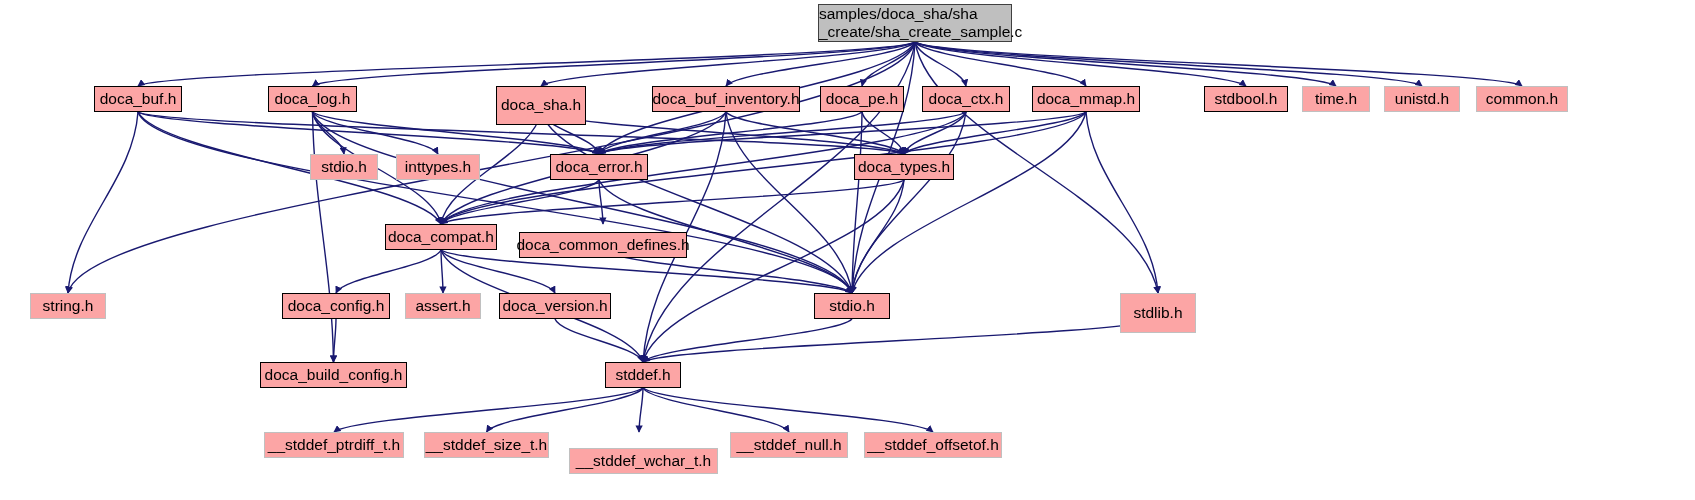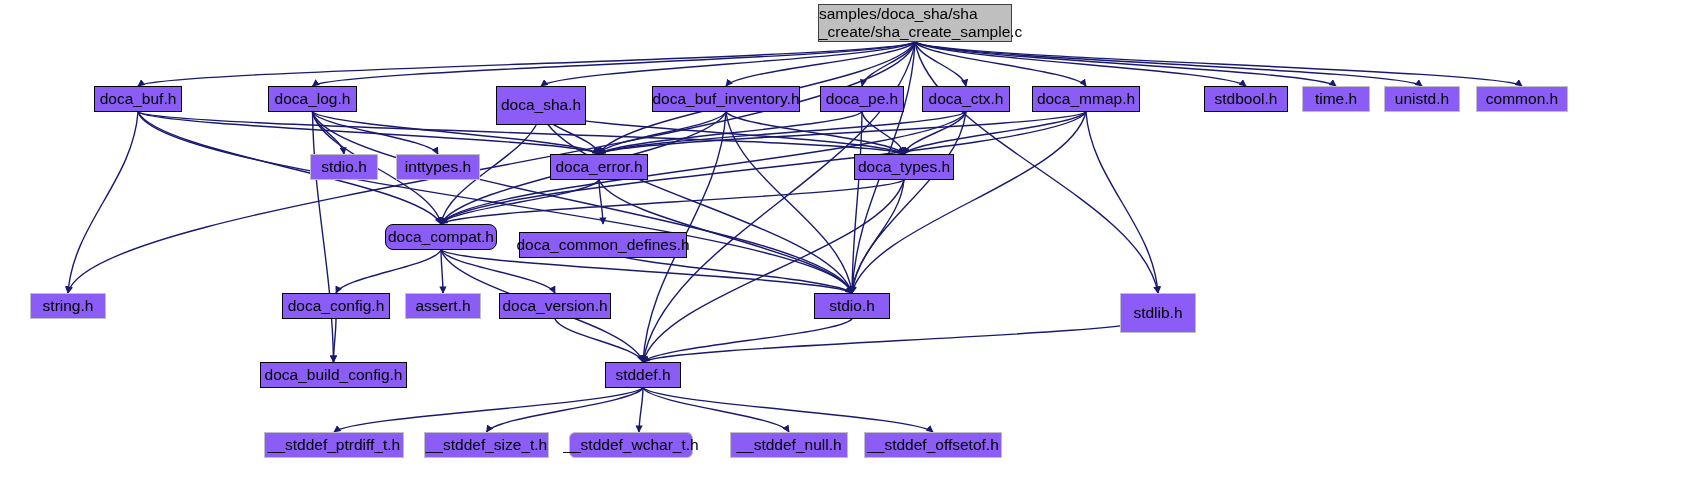--- a/index.html
+++ b/index.html
@@ -25,21 +25,21 @@
   }
   .node {
     position: absolute;
     box-sizing: border-box;
     display: flex;
     align-items: center;
     justify-content: center;
     text-align: center;
     font-size: 15.5px;
     color: #000000;
-    background: #8b5cf6;
+    background: #fca5a5;
     border: 1px solid #000000;
     white-space: pre;
     line-height: 1.18;
     z-index: 5;
   }
   .node.sys {
     border: 1px solid #c0c0c0;
   }
   .node.root {
     background: #bfbfbf;
@@ -142,29 +142,29 @@
       <div class="node" style="left: 922px; top: 86px; width: 88px; height: 26px;">doca_ctx.h</div>
       <div class="node" style="left: 1032px; top: 86px; width: 108px; height: 26px;">doca_mmap.h</div>
       <div class="node" style="left: 1204px; top: 86px; width: 84px; height: 26px;">stdbool.h</div>
       <div class="node sys" style="left: 1302px; top: 86px; width: 68px; height: 26px;">time.h</div>
       <div class="node sys" style="left: 1384px; top: 86px; width: 76px; height: 26px;">unistd.h</div>
       <div class="node sys" style="left: 1476px; top: 86px; width: 92px; height: 26px;">common.h</div>
       <div class="node sys" style="left: 310px; top: 154px; width: 68px; height: 26px;">stdio.h</div>
       <div class="node sys" style="left: 396px; top: 154px; width: 84px; height: 26px;">inttypes.h</div>
       <div class="node" style="left: 550px; top: 154px; width: 98px; height: 26px;">doca_error.h</div>
       <div class="node" style="left: 854px; top: 154px; width: 100px; height: 26px;">doca_types.h</div>
-      <div class="node" style="left: 385px; top: 224px; width: 112px; height: 26px; border-radius: 8px;">doca_compat.h</div>
+      <div class="node" style="left: 385px; top: 224px; width: 112px; height: 26px;">doca_compat.h</div>
       <div class="node" style="left: 519px; top: 232px; width: 168px; height: 26px;">doca_common_defines.h</div>
       <div class="node sys" style="left: 30px; top: 293px; width: 76px; height: 26px;">string.h</div>
       <div class="node" style="left: 282px; top: 293px; width: 108px; height: 26px;">doca_config.h</div>
       <div class="node sys" style="left: 405px; top: 293px; width: 76px; height: 26px;">assert.h</div>
       <div class="node" style="left: 499px; top: 293px; width: 112px; height: 26px;">doca_version.h</div>
       <div class="node" style="left: 814px; top: 293px; width: 76px; height: 26px;">stdio.h</div>
       <div class="node sys" style="left: 1120px; top: 293px; width: 76px; height: 40px;">stdlib.h</div>
       <div class="node" style="left: 260px; top: 362px; width: 147px; height: 26px;">doca_build_config.h</div>
       <div class="node" style="left: 605px; top: 362px; width: 76px; height: 26px;">stddef.h</div>
       <div class="node sys" style="left: 264px; top: 432px; width: 140px; height: 26px;">__stddef_ptrdiff_t.h</div>
       <div class="node sys" style="left: 424px; top: 432px; width: 125px; height: 26px;">__stddef_size_t.h</div>
-      <div class="node sys" style="left: 569px; top: 432px; width: 124px; height: 26px; border-radius: 6px;">__stddef_wchar_t.h</div>
+      <div class="node sys" style="left: 569px; top: 448px; width: 149px; height: 26px;">__stddef_wchar_t.h</div>
       <div class="node sys" style="left: 730px; top: 432px; width: 118px; height: 26px;">__stddef_null.h</div>
       <div class="node sys" style="left: 864px; top: 432px; width: 138px; height: 26px;">__stddef_offsetof.h</div>
     </div>
 </div>
 
 </body></html>

